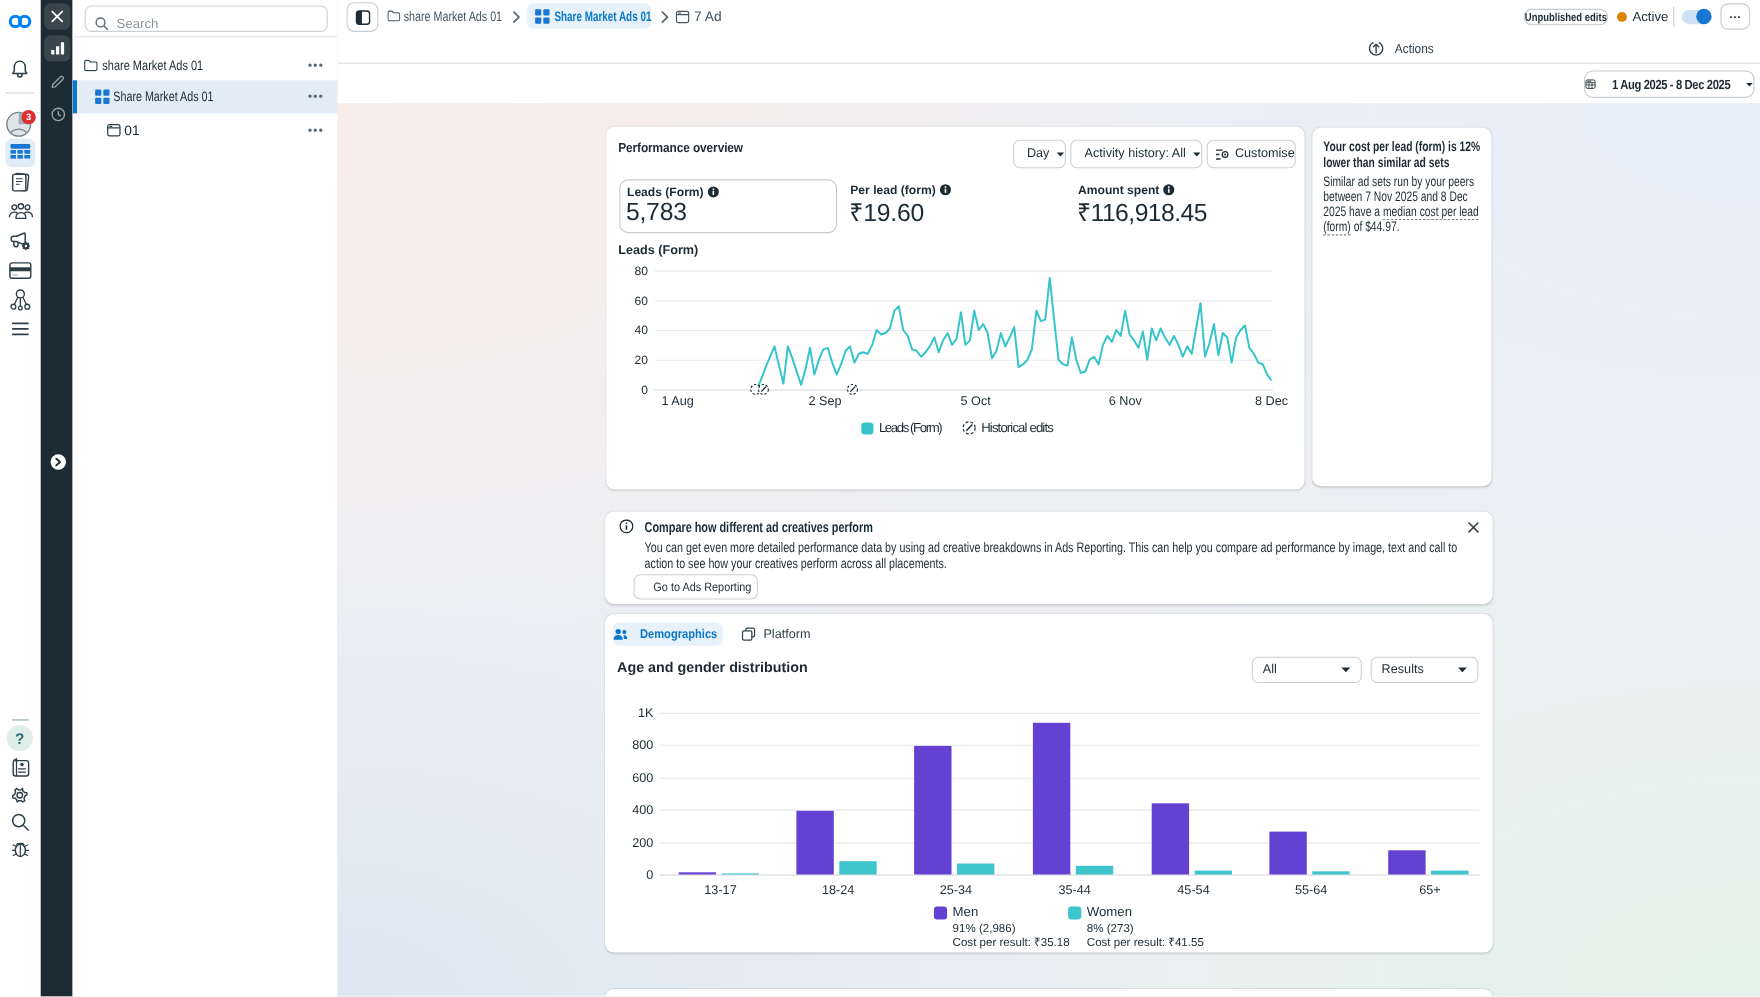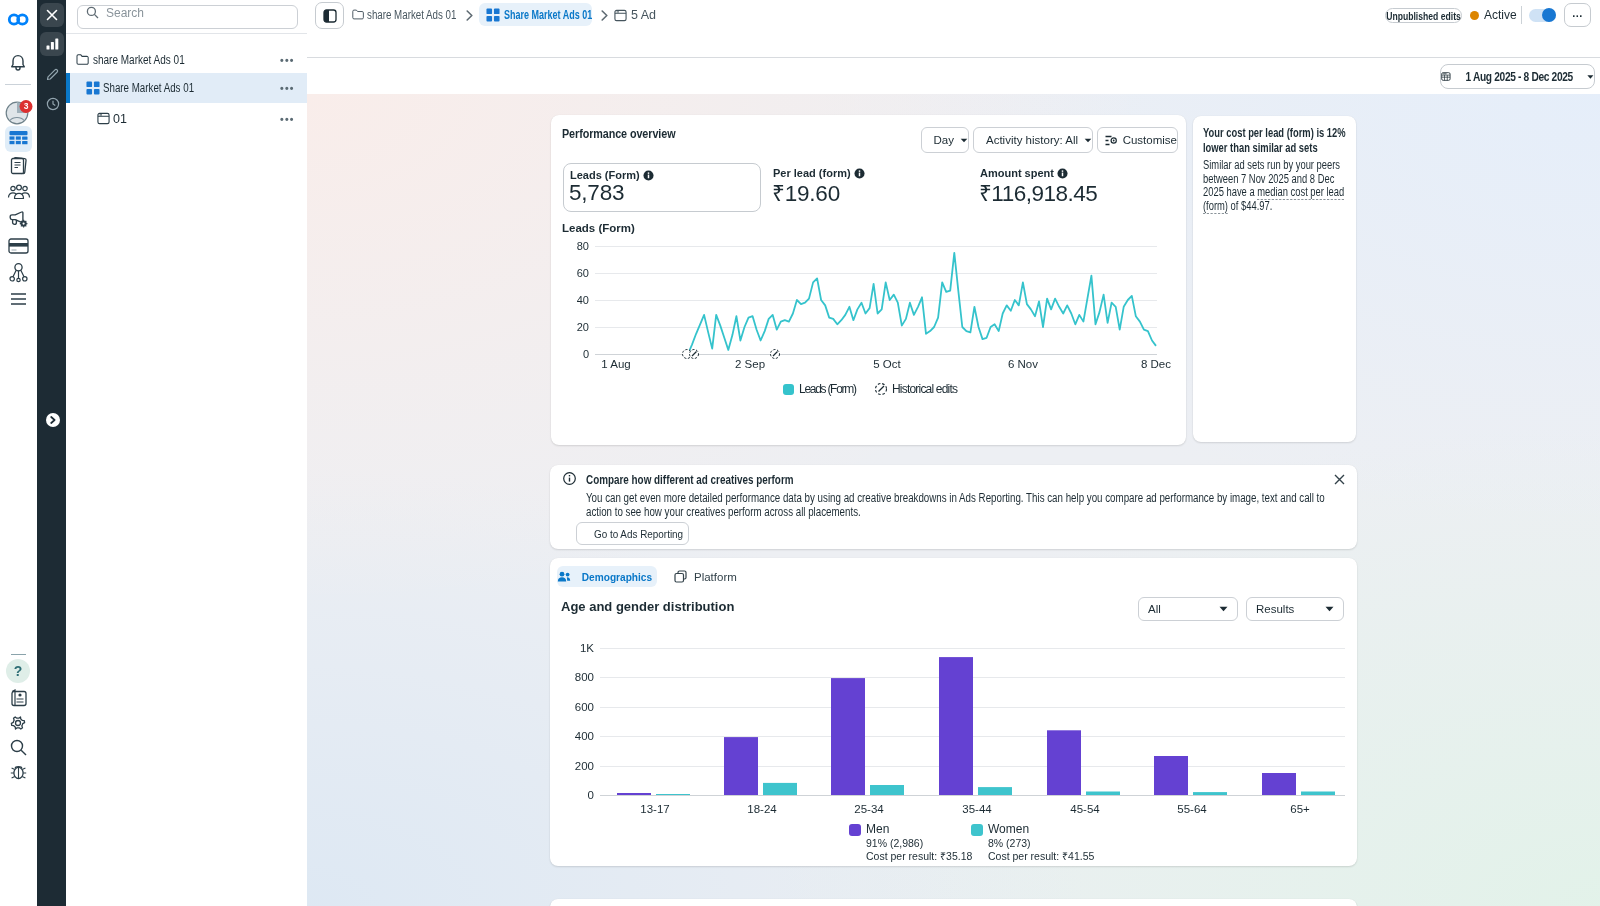--- a/index.html
+++ b/index.html
@@ -144,21 +144,21 @@
       <path d="M7 3.8 L7 7 L9.3 8.6" fill="none" stroke="#93a5af" stroke-width="1.2"></path>
     </svg>
   <div class="a ell" style="left:9px;top:413px;width:14px;height:14px;background:#fff;border-radius:50%">
     <svg width="6" height="8" viewBox="0 0 6 8">
         <path d="M1.2 1 L4.6 4 L1.2 7" fill="none" stroke="#1d2b34" stroke-width="1.7" stroke-linecap="round" stroke-linejoin="round"></path>
       </svg>
   </div>
 </div>
 
 <div class="a" style="left:66px;top:0;width:241px;height:906px;background:#fff;border-right:1px solid #e2e5e9">
-  <div class="a" style="left:11px;top:5px;width:221px;height:24px;border:1px solid #ccd0d5;border-radius:6px;display:flex;align-items:flex-start;padding:0 8px;box-sizing:border-box">
+  <div class="a" style="left:11px;top:5px;width:221px;height:24px;border:1px solid #ccd0d5;border-radius:6px;display:flex;align-items:flex-end;padding:0 8px;box-sizing:border-box">
     <svg width="13" height="13" viewBox="0 0 13 13">
         <circle cx="5.4" cy="5.4" r="4" fill="none" stroke="#5f6b73" stroke-width="1.3"></circle>
         <path d="M8.4 8.4 L12 12" stroke="#5f6b73" stroke-width="1.3"></path>
       </svg>
     <span style="color:#8a949b;font-size:12px;margin-left:7px">Search</span>
   </div>
   <div class="a" style="left:0;top:33px;width:241px;height:1px;background:#e2e5e9"></div>
 
   <div class="a" style="left:0;top:48px;width:241px;height:25px">
     <svg class="a" style="left:10px;top:6px" width="13" height="11" viewBox="0 0 15 13">
@@ -218,35 +218,42 @@
     </svg>
   <span class="a nw" style="left:197px;top:8px;font-size:12.5px;color:#0a78c8;font-weight:600;transform:scaleX(0.72);transform-origin:0 0">Share Market Ads 01</span>
   <svg class="a" style="left:294px;top:10px" width="7" height="11" viewBox="0 0 7 11">
       <path d="M1.2 1 L5.8 5.5 L1.2 10" fill="none" stroke="#5f6b73" stroke-width="1.6" stroke-linecap="round" stroke-linejoin="round"></path>
     </svg>
   <svg class="a" style="left:307px;top:9px" width="13" height="13" viewBox="0 0 14 14">
       <rect x="1" y="1.5" width="12" height="11" rx="1.8" fill="none" stroke="#46555e" stroke-width="1.2"></rect>
       <path d="M1 4.6 L13 4.6" stroke="#46555e" stroke-width="1.1"></path>
       <rect x="2.8" y="2.6" width="2.6" height="1.1" fill="#46555e"></rect>
     </svg>
-  <span class="a nw" style="left:324px;top:8px;font-size:12.5px;color:#46555e">5 Ad</span>
+  <span class="a nw" style="left:324px;top:8px;font-size:12.5px;color:#46555e">7 Ad</span>
 
   <div class="a nw ell" style="left:1078px;top:8px;width:77px;height:15px;border:1px solid #c6cbd0;border-radius:999px;box-sizing:border-box">
       <span style="font-size:10.5px;font-weight:700;transform:scaleX(0.82)">Unpublished edits</span>
     </div>
   <span class="a" style="left:1163px;top:11px;width:9px;height:9px;border-radius:50%;background:#dc8500"></span>
   <span class="a nw" style="left:1177px;top:8px;font-size:12px">Active</span>
   <span class="a" style="left:1214px;top:6px;width:1px;height:18px;background:#ccd2d7"></span>
   <span class="a" style="left:1222px;top:8.5px;width:27px;height:13px;border-radius:999px;background:#cfe2f5">
       <span style="position:absolute;right:0;top:-0.5px;width:14px;height:14px;border-radius:50%;background:#1877d2"></span>
     </span>
   <div class="a ell" style="left:1257px;top:3px;width:27px;height:24px;border:1px solid #c6cbd0;border-radius:7px;font-weight:700;color:#1c2b33;font-size:11px;letter-spacing:0.5px;padding-bottom:4px;box-sizing:border-box">...</div>
 </div>
 
 <div class="a" style="left:307px;top:30px;width:1293px;height:27px;border-bottom:1px solid #d8dbdf;background:#fff;box-sizing:content-box">
+  <div class="a" style="left:643px;top:0;width:650px;height:27px;display:flex;align-items:center;justify-content:center">
+    <svg width="14" height="14" viewBox="0 0 14 14">
+        <path d="M4.6 1.6 A6 6 0 1 0 9.4 1.6" fill="none" stroke="#33424a" stroke-width="1.3"></path>
+        <path d="M7 11 L7 3.2 M4.6 5.6 L7 3.2 L9.4 5.6" fill="none" stroke="#33424a" stroke-width="1.3" stroke-linecap="round" stroke-linejoin="round"></path>
+      </svg>
+    <span style="color:#33424a;font-weight:500;font-size:12px;margin-left:8px;transform:scaleX(0.9)">Actions</span>
+  </div>
 </div>
 
 <div class="a" style="left:307px;top:58px;width:1293px;height:36px;background:#fff">
   <div class="a" style="right:5px;top:6px;width:155px;height:25px;border:1px solid #c6cbd0;border-radius:8px;display:flex;align-items:center;justify-content:center;box-sizing:border-box">
     <svg width="13" height="13" viewBox="0 0 14 14">
         <rect x="1" y="1.5" width="12" height="11" rx="2" fill="none" stroke="#1c2b33" stroke-width="1.2"></rect>
         <path d="M1 5 L13 5 M1 8 L13 8 M5 5 L5 12.5 M9 5 L9 12.5" stroke="#1c2b33" stroke-width="1"></path>
         <path d="M3 3.2 h5" stroke="#1c2b33" stroke-width="1.2"></path>
       </svg>
     <span class="nw" style="font-size:12px;font-weight:600;margin:0 5px;letter-spacing:-0.4px;transform:scaleX(0.85);transform-origin:center">1 Aug 2025 - 8 Dec 2025</span>

